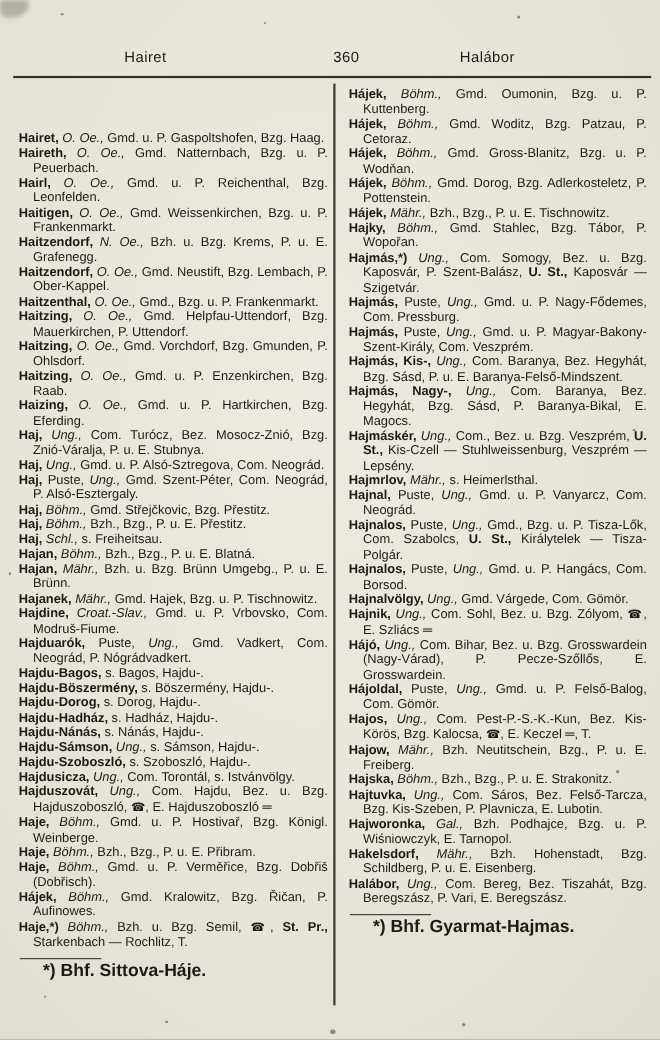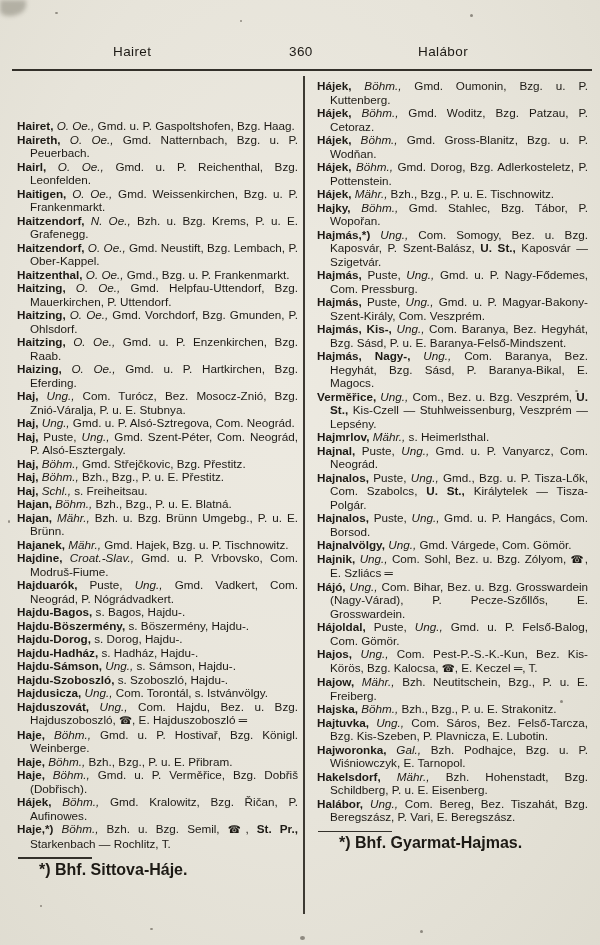--- a/index.html
+++ b/index.html
@@ -5,21 +5,21 @@
   html,body{margin:0;padding:0;background:#b0aca1;}
   .page{
     position:relative;width:600px;height:945px;overflow:hidden;
     background:radial-gradient(ellipse at 45% 40%, #edeae1 0%, #e7e4da 55%, #dedbcf 100%);
     font-family:Liberation Sans, sans-serif;
     color:#1d1a15;
     padding-left:21px;
   }
   .runhead{position:absolute;top:44px;font-size:13.5px;letter-spacing:.4px;}
   .rh-left{left:113px;}
-  .rh-num{left:289px;text-align:center;}
+  .rh-num{left:303px;text-align:center;}
   .rh-right{left:418px;}
   .head-rule{position:absolute;top:69px;left:12px;width:580px;height:2px;background:#33302a;}
   .col-divider{position:absolute;left:303px;top:76px;width:2px;height:838px;background:#3d3a33;}
   .col{position:absolute;top:79px;}
   .col-left{left:17px;width:281px;margin-top:40px;}
   .col-right{left:317px;width:271px;}
   .entry{
     margin:0;padding-left:13px;text-indent:-13px;text-align:justify;
     font-size:11.7px;line-height:13.5px;
   }
@@ -79,20 +79,21 @@
       <p class="entry"><span class="sb">Haj,</span><span class="si"> Schl.,</span><span> s. Freiheitsau.</span></p>
       <p class="entry"><span class="sb">Hajan,</span><span class="si"> Böhm.,</span><span> Bzh., Bzg., P. u. E. Blatná.</span></p>
       <p class="entry"><span class="sb">Hajan,</span><span class="si"> Mähr.,</span><span> Bzh. u. Bzg. Brünn Umgebg., P. u. E. Brünn.</span></p>
       <p class="entry"><span class="sb">Hajanek,</span><span class="si"> Mähr.,</span><span> Gmd. Hajek, Bzg. u. P. Tischnowitz.</span></p>
       <p class="entry"><span class="sb">Hajdine,</span><span class="si"> Croat.-Slav.,</span><span> Gmd. u. P. Vrbovsko, Com. Modruš-Fiume.</span></p>
       <p class="entry"><span class="sb">Hajduarók,</span><span> Puste,</span><span class="si"> Ung.,</span><span> Gmd. Vadkert, Com. Neográd, P. Nógrádvadkert.</span></p>
       <p class="entry"><span class="sb">Hajdu-Bagos,</span><span> s. Bagos, Hajdu-.</span></p>
       <p class="entry"><span class="sb">Hajdu-Böszermény,</span><span> s. Böszermény, Hajdu-.</span></p>
       <p class="entry"><span class="sb">Hajdu-Dorog,</span><span> s. Dorog, Hajdu-.</span></p>
       <p class="entry"><span class="sb">Hajdu-Hadház,</span><span> s. Hadház, Hajdu-.</span></p>
+      <p class="entry"><span class="sb">Hajdu-Nánás,</span><span> s. Nánás, Hajdu-.</span></p>
       <p class="entry"><span class="sb">Hajdu-Sámson,</span><span class="si"> Ung.,</span><span> s. Sámson, Hajdu-.</span></p>
       <p class="entry"><span class="sb">Hajdu-Szoboszló,</span><span> s. Szoboszló, Hajdu-.</span></p>
       <p class="entry"><span class="sb">Hajdusicza,</span><span class="si"> Ung.,</span><span> Com. Torontál, s. Istvánvölgy.</span></p>
       <p class="entry"><span class="sb">Hajduszovát,</span><span class="si"> Ung.,</span><span> Com. Hajdu, Bez. u. Bzg. Hajduszoboszló, </span><span class="ss">☎</span><span>, E. Hajduszoboszló ═</span></p>
       <p class="entry"><span class="sb">Haje,</span><span class="si"> Böhm.,</span><span> Gmd. u. P. Hostivař, Bzg. Königl. Weinberge.</span></p>
       <p class="entry"><span class="sb">Haje,</span><span class="si"> Böhm.,</span><span> Bzh., Bzg., P. u. E. Přibram.</span></p>
       <p class="entry"><span class="sb">Haje,</span><span class="si"> Böhm.,</span><span> Gmd. u. P. Verměřice, Bzg. Dobřiš (Dobřisch).</span></p>
       <p class="entry"><span class="sb">Hájek,</span><span class="si"> Böhm.,</span><span> Gmd. Kralowitz, Bzg. Řičan, P. Aufinowes.</span></p>
       <p class="entry"><span class="sb">Haje,*)</span><span class="si"> Böhm.,</span><span> Bzh. u. Bzg. Semil, </span><span class="ss">☎</span><span>, </span><span class="sb">St. Pr.,</span><span> Starkenbach — Rochlitz, T.</span></p>
       <div class="footnote-rule"></div>
@@ -103,21 +104,21 @@
       <p class="entry"><span class="sb">Hájek,</span><span class="si"> Böhm.,</span><span> Gmd. Woditz, Bzg. Patzau, P. Cetoraz.</span></p>
       <p class="entry"><span class="sb">Hájek,</span><span class="si"> Böhm.,</span><span> Gmd. Gross-Blanitz, Bzg. u. P. Wodňan.</span></p>
       <p class="entry"><span class="sb">Hájek,</span><span class="si"> Böhm.,</span><span> Gmd. Dorog, Bzg. Adlerkosteletz, P. Pottenstein.</span></p>
       <p class="entry"><span class="sb">Hájek,</span><span class="si"> Mähr.,</span><span> Bzh., Bzg., P. u. E. Tischnowitz.</span></p>
       <p class="entry"><span class="sb">Hajky,</span><span class="si"> Böhm.,</span><span> Gmd. Stahlec, Bzg. Tábor, P. Wopořan.</span></p>
       <p class="entry"><span class="sb">Hajmás,*)</span><span class="si"> Ung.,</span><span> Com. Somogy, Bez. u. Bzg. Kaposvár, P. Szent-Balász, </span><span class="sb">U. St.,</span><span> Kaposvár — Szigetvár.</span></p>
       <p class="entry"><span class="sb">Hajmás,</span><span> Puste,</span><span class="si"> Ung.,</span><span> Gmd. u. P. Nagy-Fődemes, Com. Pressburg.</span></p>
       <p class="entry"><span class="sb">Hajmás,</span><span> Puste,</span><span class="si"> Ung.,</span><span> Gmd. u. P. Magyar-Bakony-Szent-Király, Com. Veszprém.</span></p>
       <p class="entry"><span class="sb">Hajmás, Kis-,</span><span class="si"> Ung.,</span><span> Com. Baranya, Bez. Hegyhát, Bzg. Sásd, P. u. E. Baranya-Felső-Mindszent.</span></p>
       <p class="entry"><span class="sb">Hajmás, Nagy-,</span><span class="si"> Ung.,</span><span> Com. Baranya, Bez. Hegyhát, Bzg. Sásd, P. Baranya-Bikal, E. Magocs.</span></p>
-      <p class="entry"><span class="sb">Verměřice,</span><span class="si"> Ung.,</span><span> Com., Bez. u. Bzg. Veszprém, </span><span class="sb">U. St.,</span><span> Kis-Czell — Stuhlweissenburg, Veszprém — Lepsény.</span></p>
+      <p class="entry"><span class="sb">Hajmáskér,</span><span class="si"> Ung.,</span><span> Com., Bez. u. Bzg. Veszprém, </span><span class="sb">U. St.,</span><span> Kis-Czell — Stuhlweissenburg, Veszprém — Lepsény.</span></p>
       <p class="entry"><span class="sb">Hajmrlov,</span><span class="si"> Mähr.,</span><span> s. Heimerlsthal.</span></p>
       <p class="entry"><span class="sb">Hajnal,</span><span> Puste,</span><span class="si"> Ung.,</span><span> Gmd. u. P. Vanyarcz, Com. Neográd.</span></p>
       <p class="entry"><span class="sb">Hajnalos,</span><span> Puste,</span><span class="si"> Ung.,</span><span> Gmd., Bzg. u. P. Tisza-Lők, Com. Szabolcs, </span><span class="sb">U. St.,</span><span> Királytelek — Tisza-Polgár.</span></p>
       <p class="entry"><span class="sb">Hajnalos,</span><span> Puste,</span><span class="si"> Ung.,</span><span> Gmd. u. P. Hangács, Com. Borsod.</span></p>
       <p class="entry"><span class="sb">Hajnalvölgy,</span><span class="si"> Ung.,</span><span> Gmd. Várgede, Com. Gömör.</span></p>
       <p class="entry"><span class="sb">Hajnik,</span><span class="si"> Ung.,</span><span> Com. Sohl, Bez. u. Bzg. Zólyom, </span><span class="ss">☎</span><span>, E. Szliács ═</span></p>
       <p class="entry"><span class="sb">Hájó,</span><span class="si"> Ung.,</span><span> Com. Bihar, Bez. u. Bzg. Grosswardein (Nagy-Várad), P. Pecze-Szőllős, E. Grosswardein.</span></p>
       <p class="entry"><span class="sb">Hájoldal,</span><span> Puste,</span><span class="si"> Ung.,</span><span> Gmd. u. P. Felső-Balog, Com. Gömör.</span></p>
       <p class="entry"><span class="sb">Hajos,</span><span class="si"> Ung.,</span><span> Com. Pest-P.-S.-K.-Kun, Bez. Kis-Körös, Bzg. Kalocsa, </span><span class="ss">☎</span><span>, E. Keczel ═, T.</span></p>
       <p class="entry"><span class="sb">Hajow,</span><span class="si"> Mähr.,</span><span> Bzh. Neutitschein, Bzg., P. u. E. Freiberg.</span></p>

